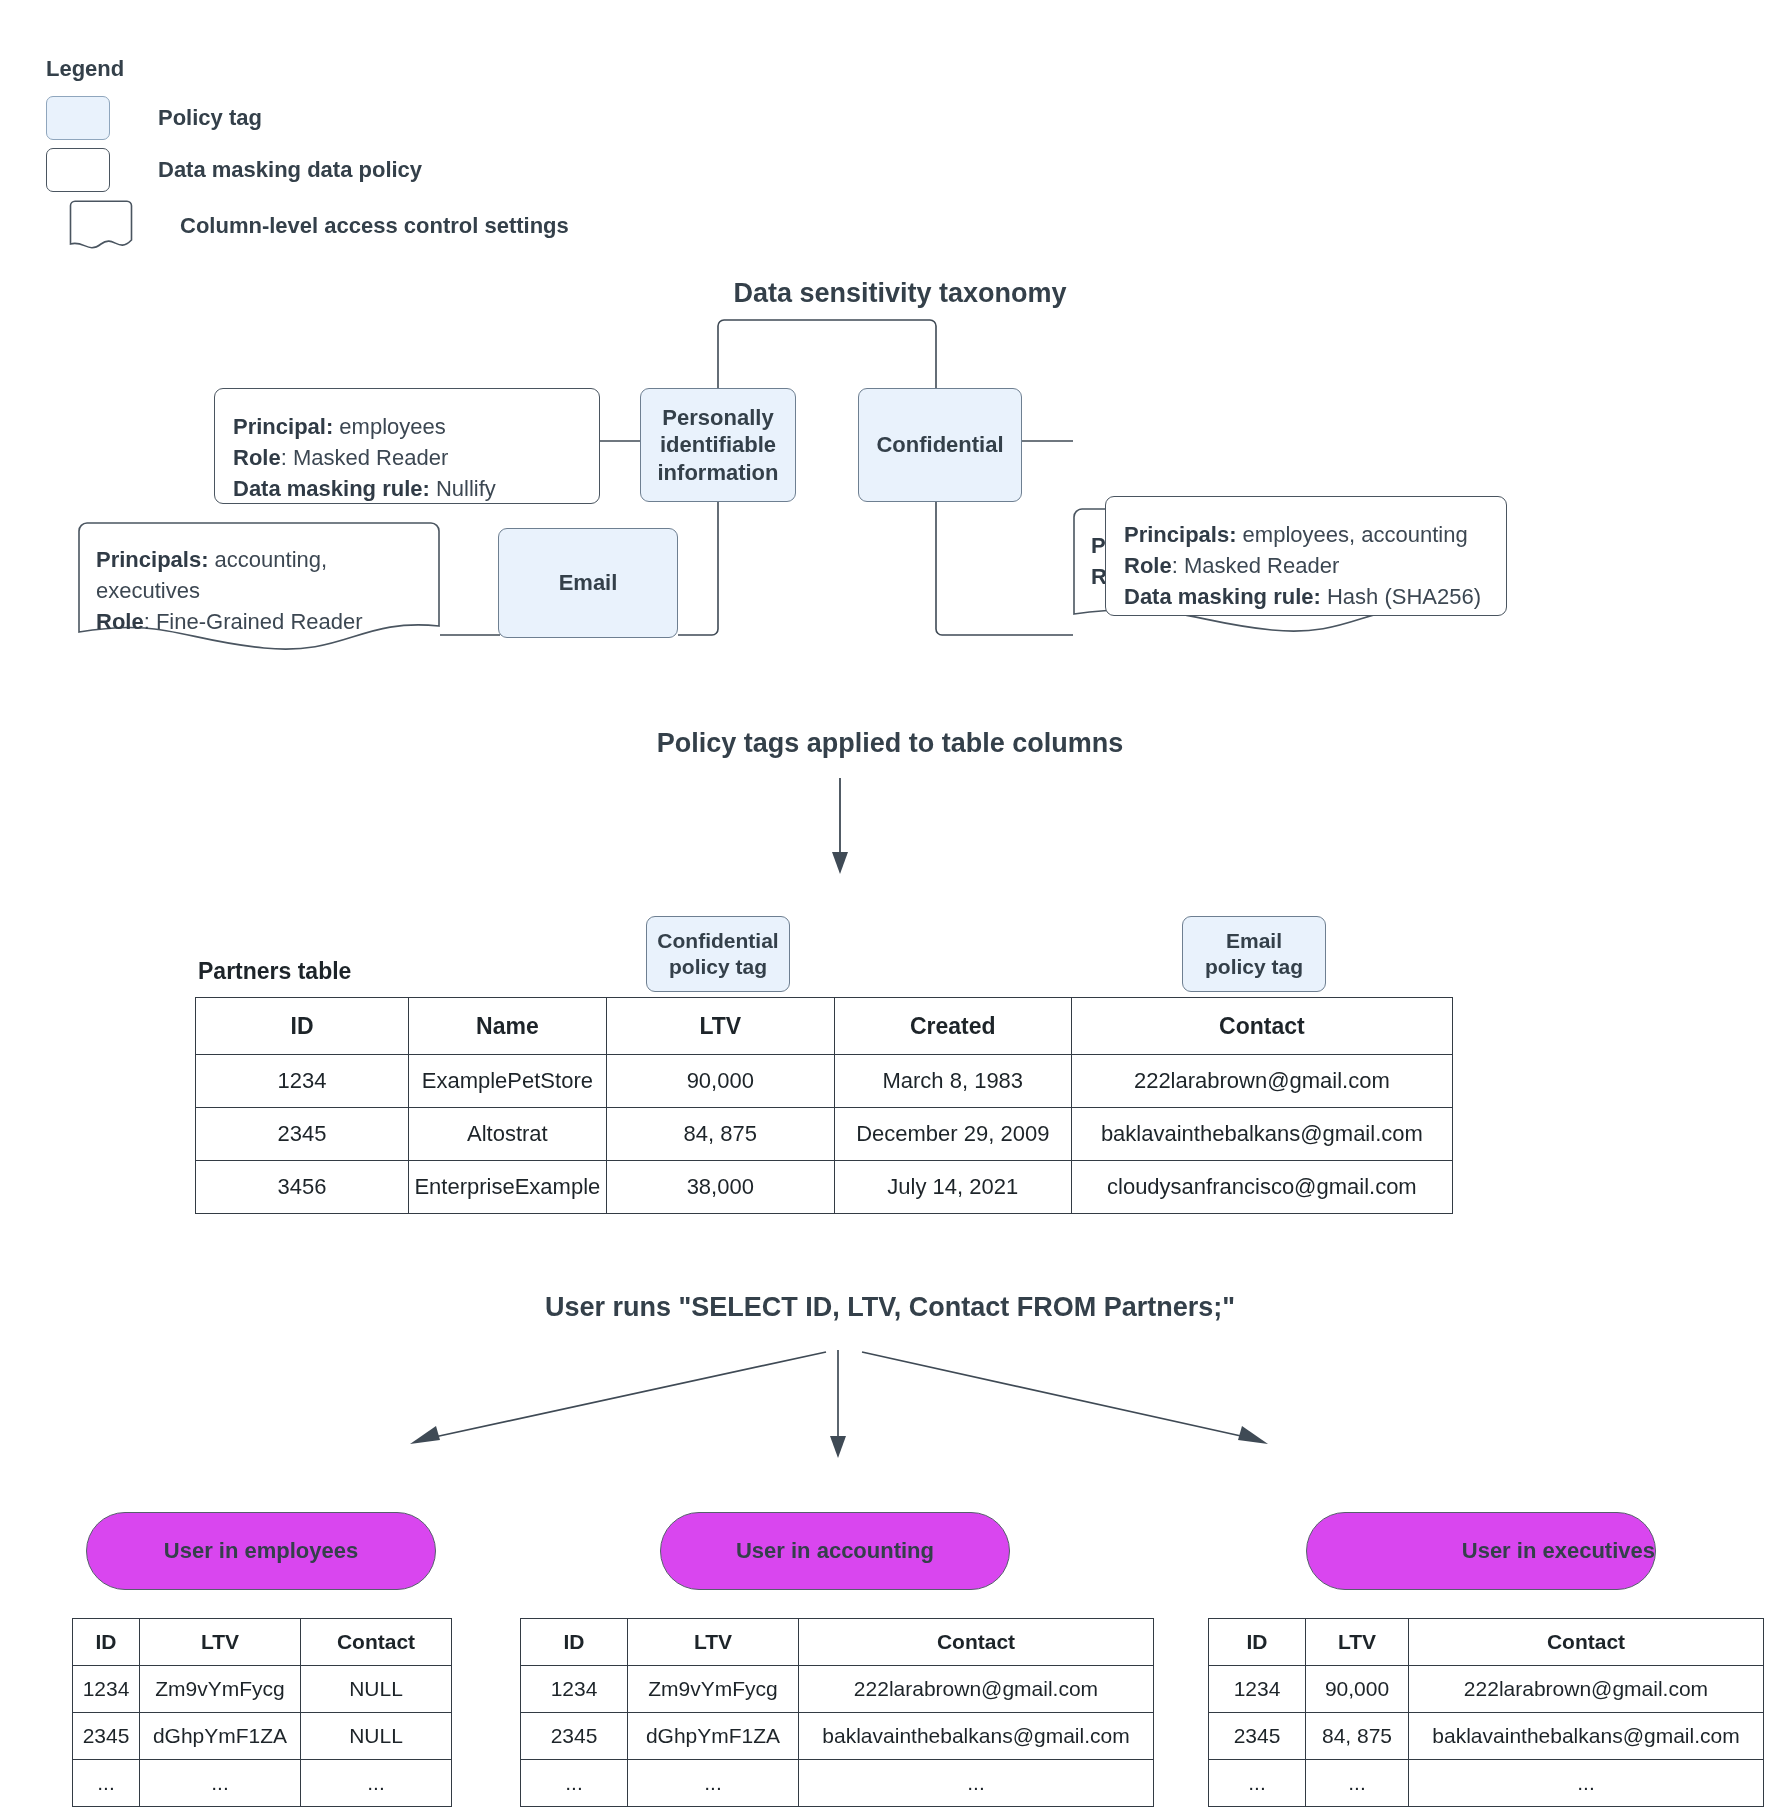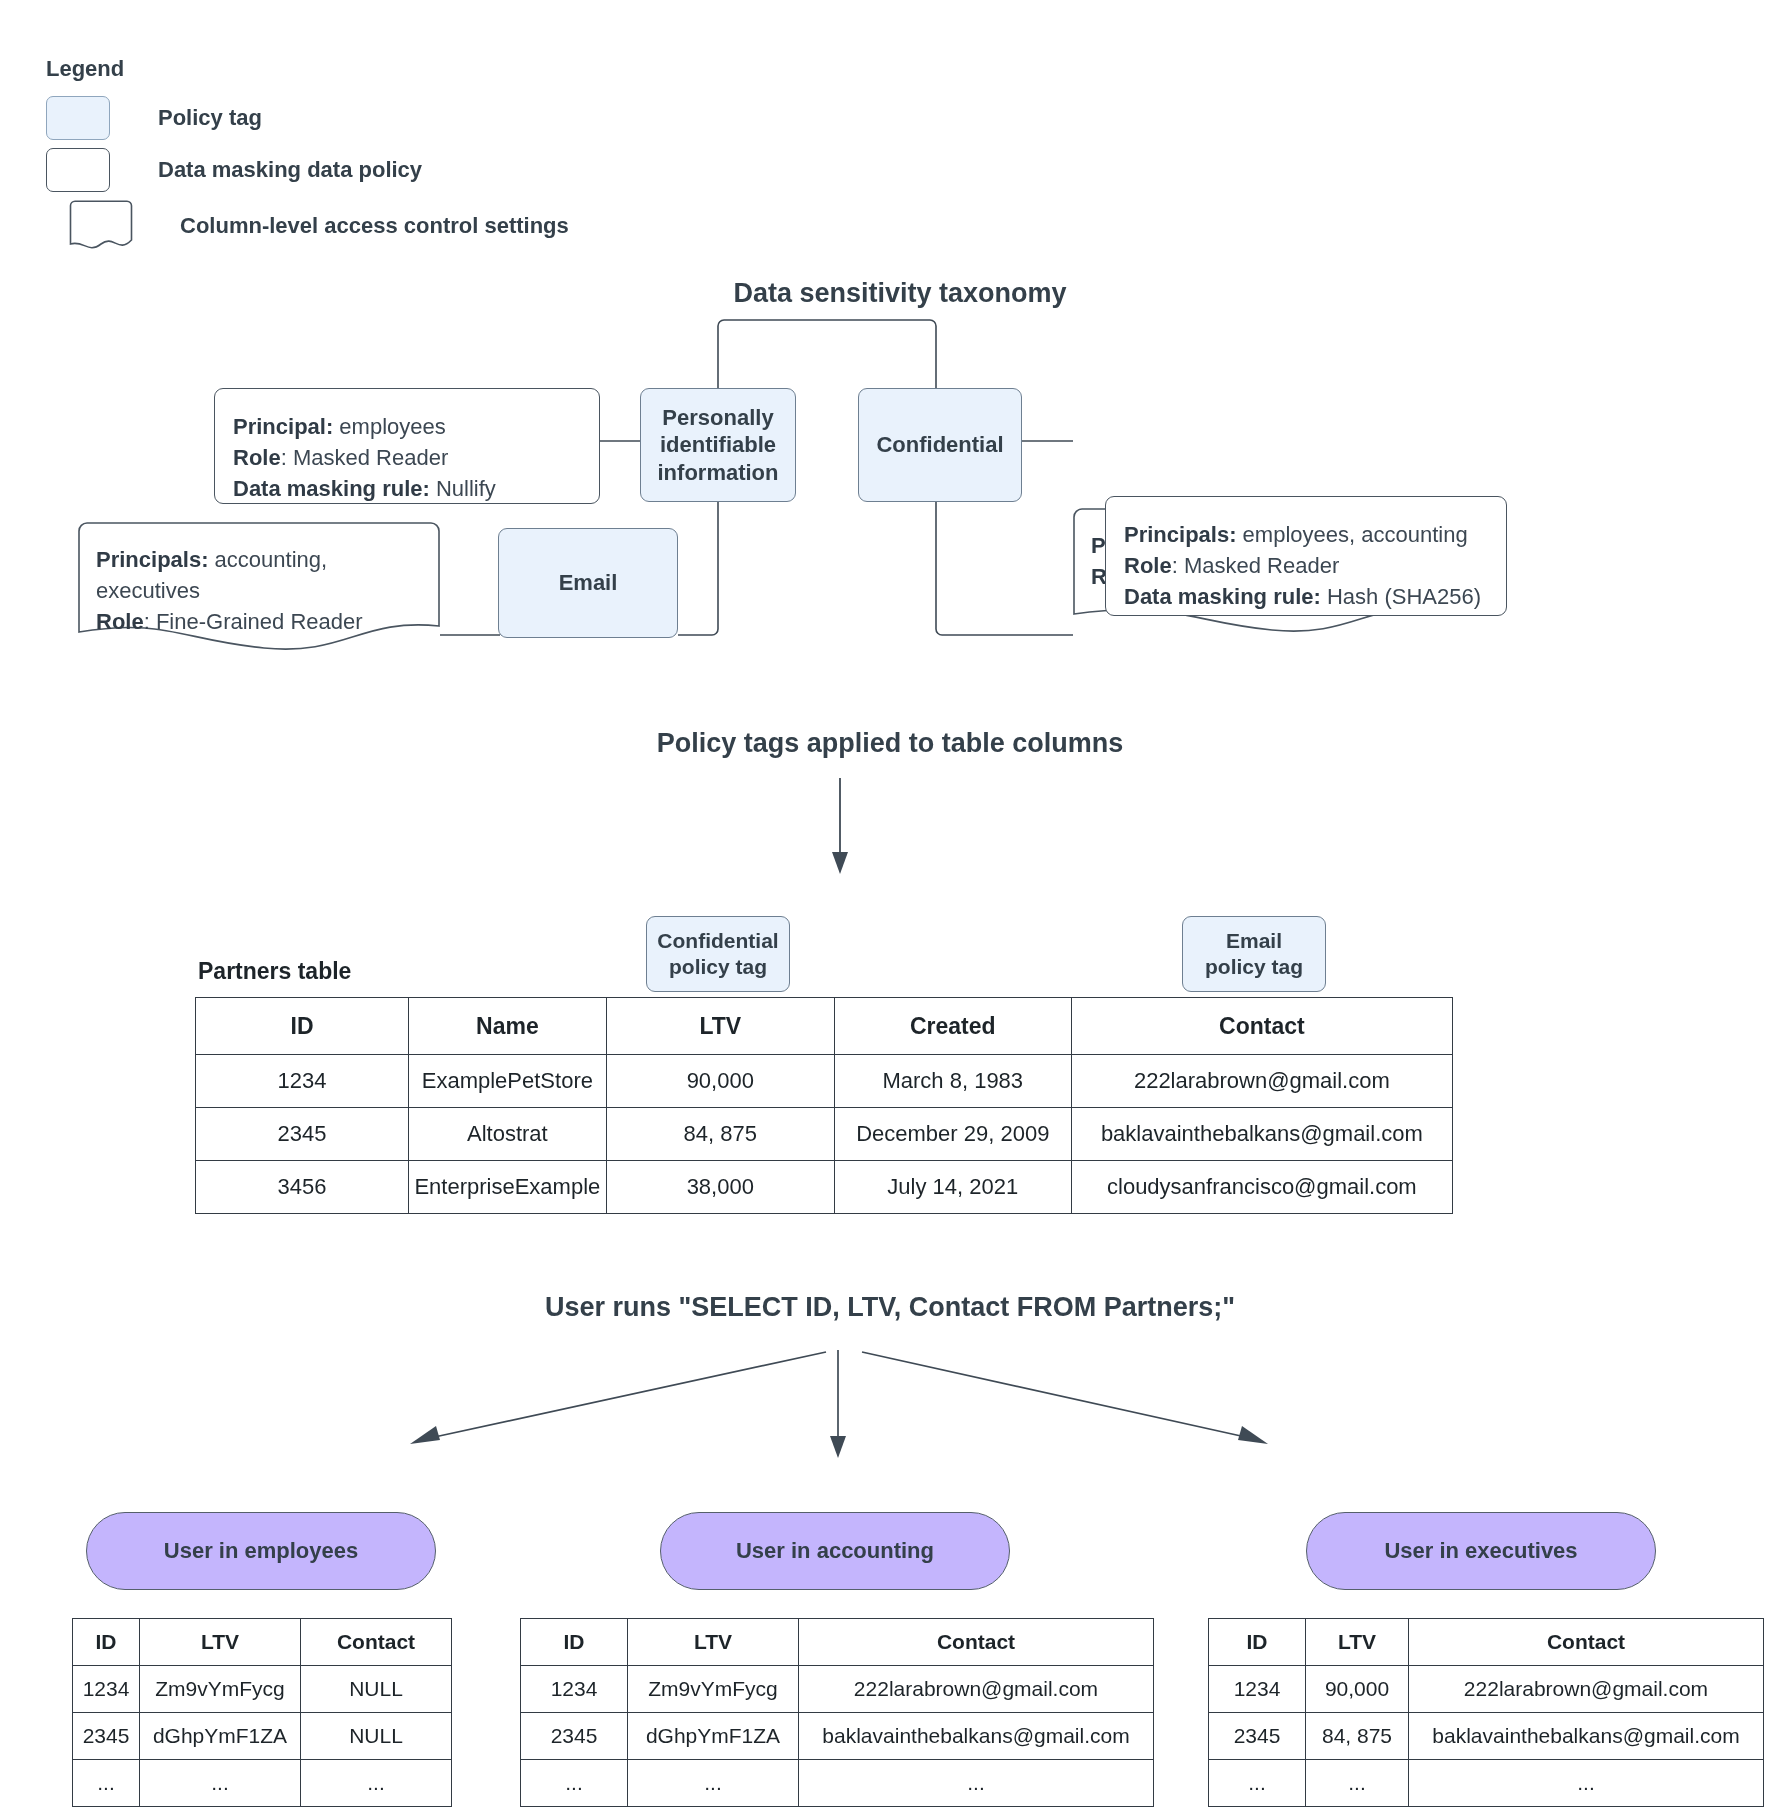--- a/index.html
+++ b/index.html
@@ -46,21 +46,21 @@
 
   
   #partners-table{width:1258px;}
   #partners-table th{height:54px;font-size:23px;}
   #partners-table td{height:50px;font-size:22px;}
 
   .res-table th{font-size:21px;height:44px;}
   .res-table td{font-size:21px;height:44px;}
 
   .pill{
-    border:1.5px solid #55606b;border-radius:300px;background:#c4b5fd;
+    border:1.5px solid #55606b;border-radius:300px;background:#d946ef;
     display:flex;align-items:center;justify-content:center;
     font-weight:bold;font-size:22px;color:#34404a;
   }
   svg{overflow:visible;}
 </style>
 </head>
 <body>
 
 <div class="abs" style="left:46px;top:56px;width:620px;">
   <div class="legend-title">Legend</div>
@@ -294,21 +294,21 @@
       </tr>
       <tr>
         <td>...</td>
         <td>...</td>
         <td>...</td>
       </tr>
     </tbody>
   </table>
 </div>
 
-<div class="abs pill" style="left:1306px;top:1512px;width:350px;height:78px;">
+<div class="abs pill" style="left:1306px;top:1512px;width:350px;height:78px;justify-content:flex-end;">
   <span>User in executives</span>
 </div>
 <div class="abs" style="left:1208px;top:1618px;">
   <table class="grid res-table">
     <thead>
       <tr>
         <th style="width:94px;">ID</th>
         <th style="width:100px;">LTV</th>
         <th style="width:352px;">Contact</th>
       </tr>

